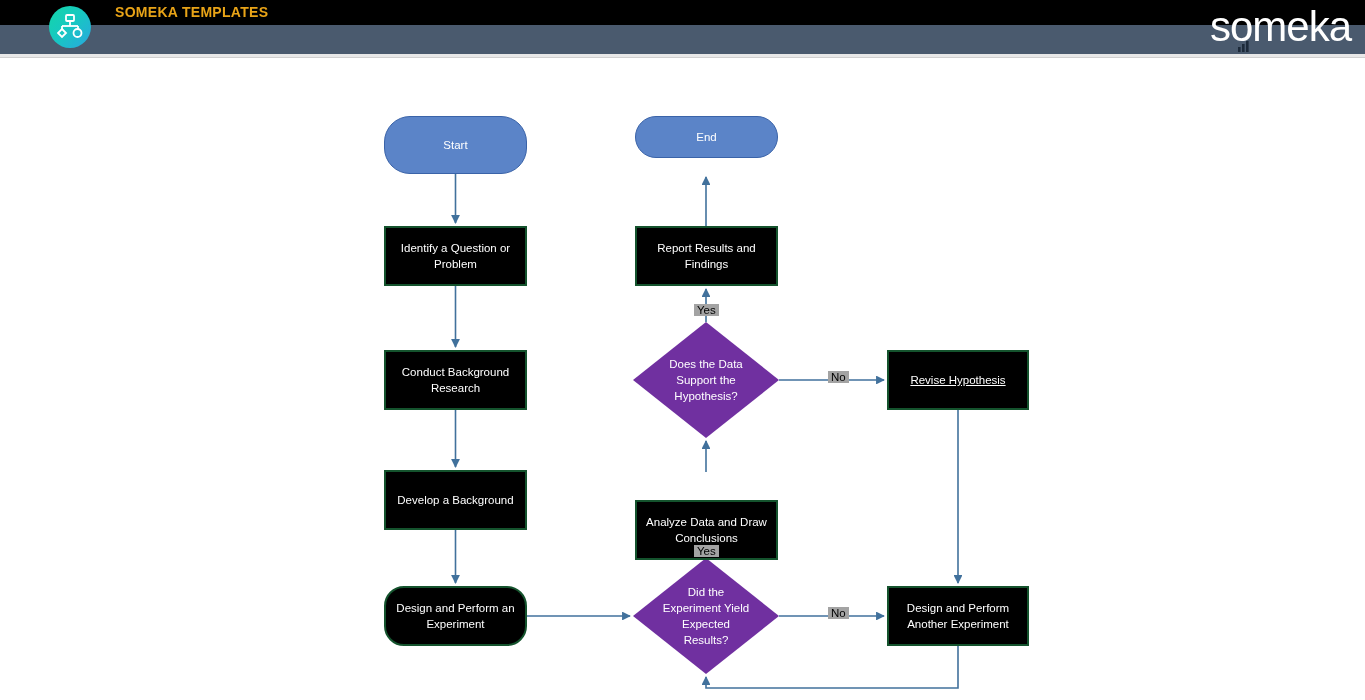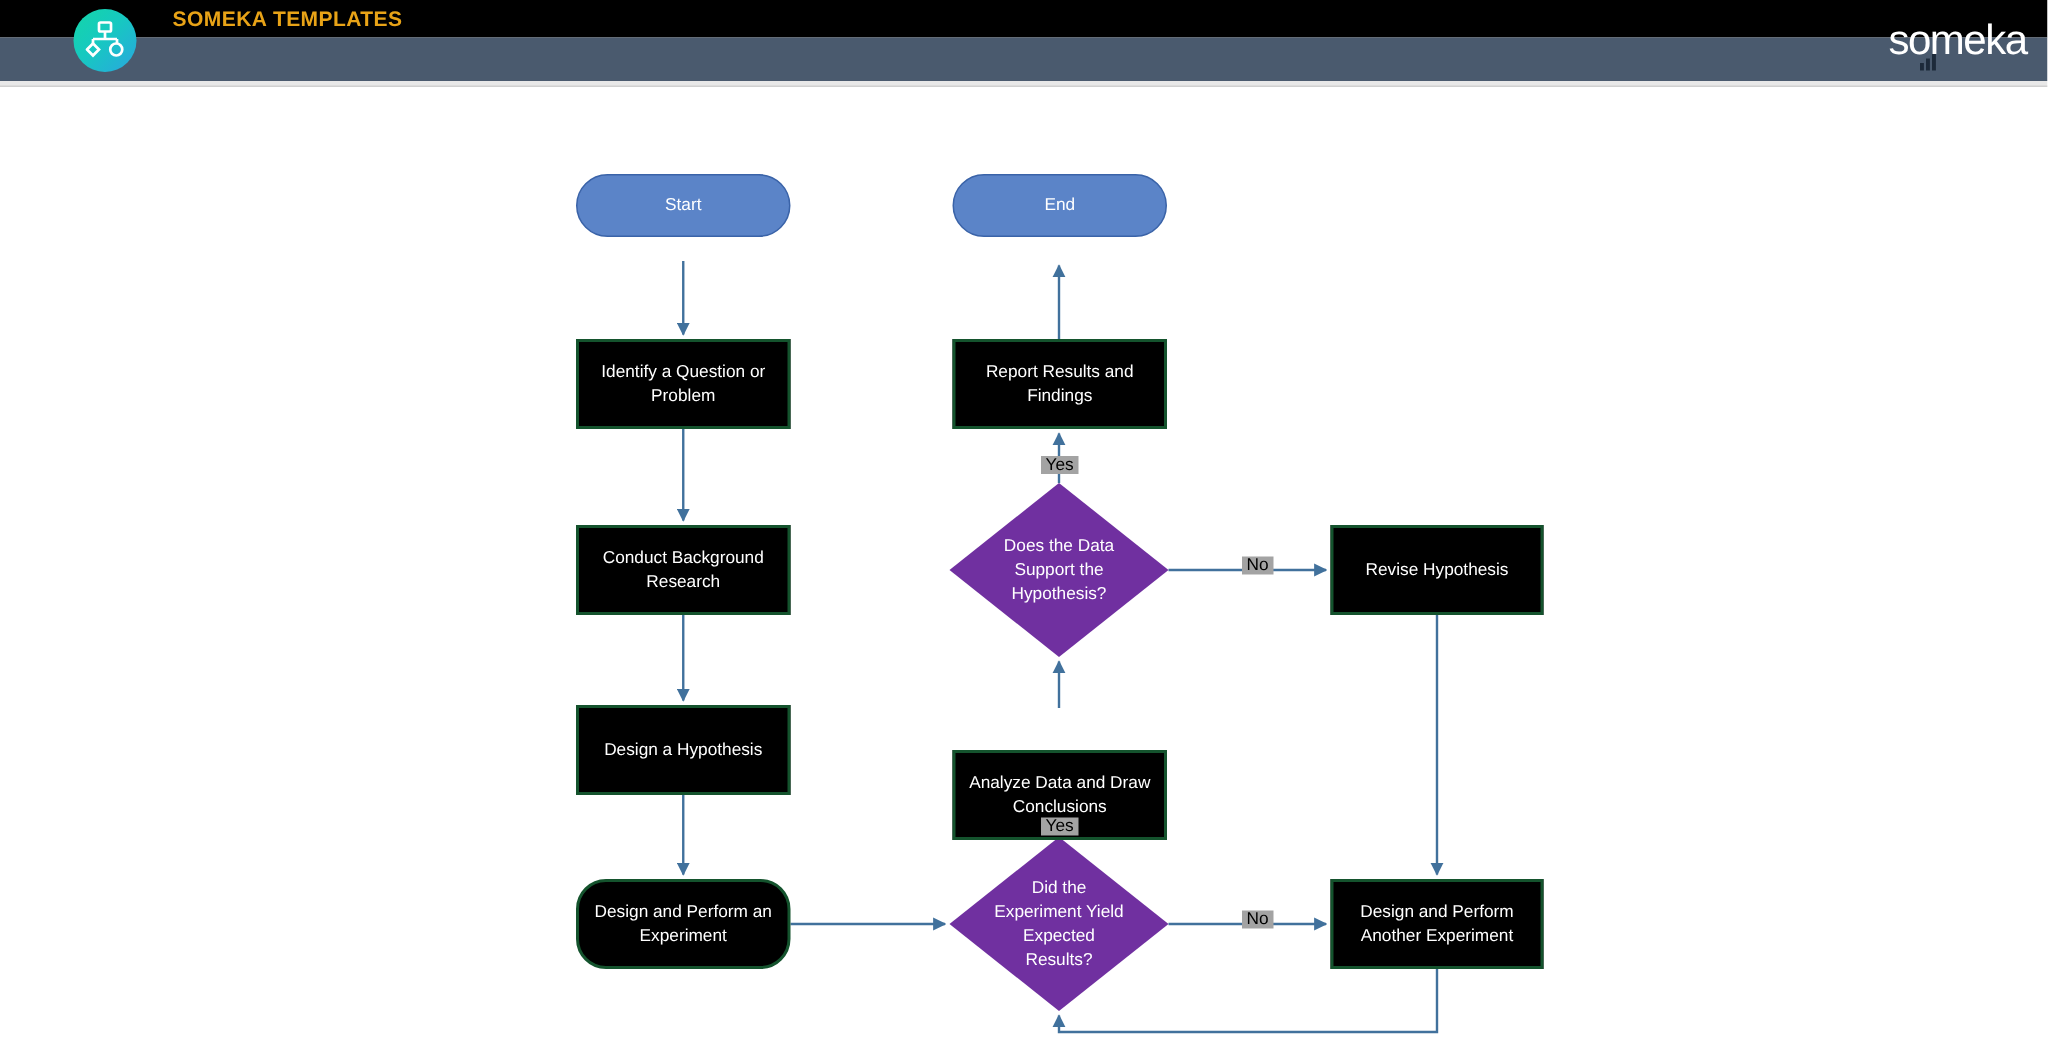--- a/index.html
+++ b/index.html
@@ -68,21 +68,21 @@
     left: 115px; top: 30px;
     font-size: 17px;
     font-weight: bold;
     color: #ffffff;
     letter-spacing: 0.2px;
     z-index: 6;
   }
   .someka-logo {
     position: absolute;
     right: 42px; top: 6px;
-    font-size: 28px;
+    font-size: 42px;
     font-weight: normal;
     color: #ffffff;
     letter-spacing: -1px;
     line-height: 42px;
     z-index: 6;
   }
   .someka-logo .o-mark {
     position: relative;
     display: inline-block;
   }
@@ -202,37 +202,37 @@
 
       <path d="M 958 588 L 958 630 L 706 630 L 706 619"></path>
     </g>
   </svg>
 
   <svg class="flow-svg" width="1365" height="642">
     <polygon points="706,264 779,322 706,380 633,322" fill="#7030a0"></polygon>
     <polygon points="706,500 779,558 706,616 633,558" fill="#7030a0"></polygon>
   </svg>
 
-  <div class="node node-terminator" style="left:384px;top:58px;width:143px;height:42px;">Start</div>
+  <div class="node node-terminator" style="left:384px;top:58px;width:143px;height:58px;">Start</div>
 
   <div class="node node-process" style="left:384px;top:168px;width:143px;height:60px;">Identify a Question or Problem</div>
 
   <div class="node node-process" style="left:384px;top:292px;width:143px;height:60px;">Conduct Background Research</div>
 
-  <div class="node node-process" style="left:384px;top:412px;width:143px;height:60px;">Design a Hypothesis</div>
+  <div class="node node-process" style="left:384px;top:412px;width:143px;height:60px;">Develop a Background</div>
 
   <div class="node node-process" style="left:384px;top:528px;width:143px;height:60px;border-radius:20px;">Design and Perform an Experiment</div>
 
   <div class="node node-terminator" style="left:635px;top:58px;width:143px;height:42px;">End</div>
 
   <div class="node node-process" style="left:635px;top:168px;width:143px;height:60px;">Report Results and Findings</div>
 
   <div class="node node-process" style="left:635px;top:414px;width:143px;height:60px;margin-top:28px;">Analyze Data and Draw Conclusions</div>
 
-  <div class="node node-process" style="left:887px;top:292px;width:142px;height:60px;">Revise Hypothesis</div>
+  <div class="node node-process" style="left:887px;top:292px;width:142px;height:60px;text-decoration:underline;">Revise Hypothesis</div>
 
   <div class="node node-process" style="left:887px;top:528px;width:142px;height:60px;">Design and Perform Another Experiment</div>
 
   <div class="node node-decision" style="left:646px;top:264px;width:120px;height:116px;">
     <span class="decision-label">Does the Data Support the Hypothesis?</span>
   </div>
 
   <div class="node node-decision" style="left:652px;top:500px;width:108px;height:116px;">
     <span class="decision-label">Did the Experiment Yield Expected Results?</span>
   </div>

